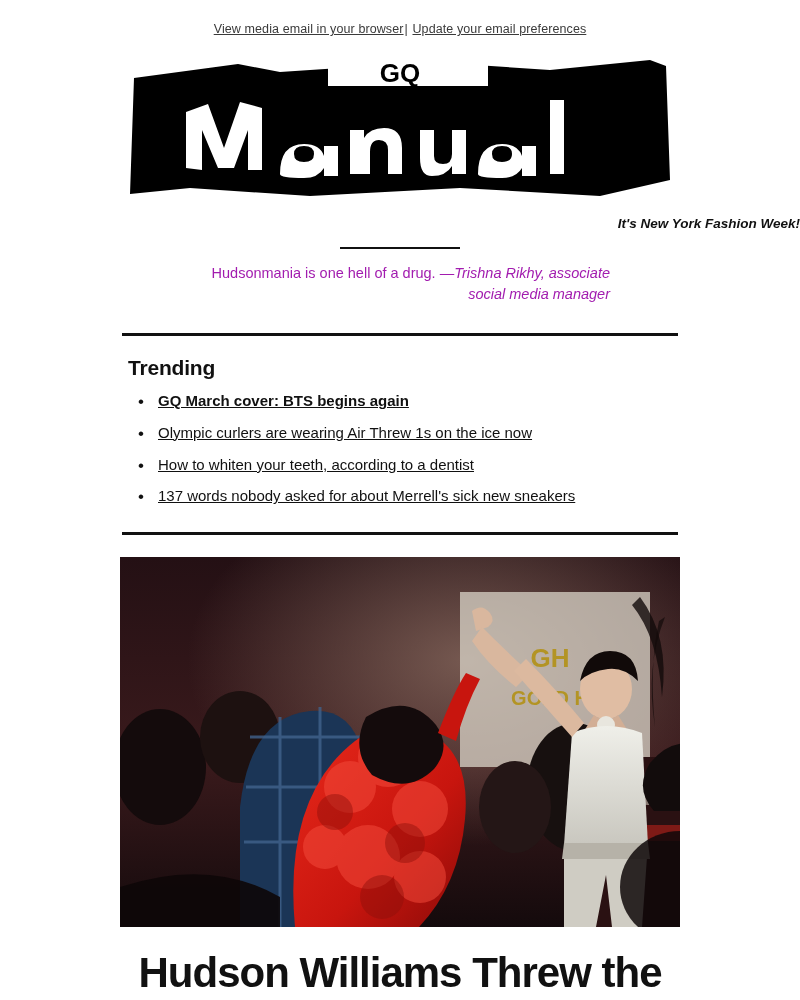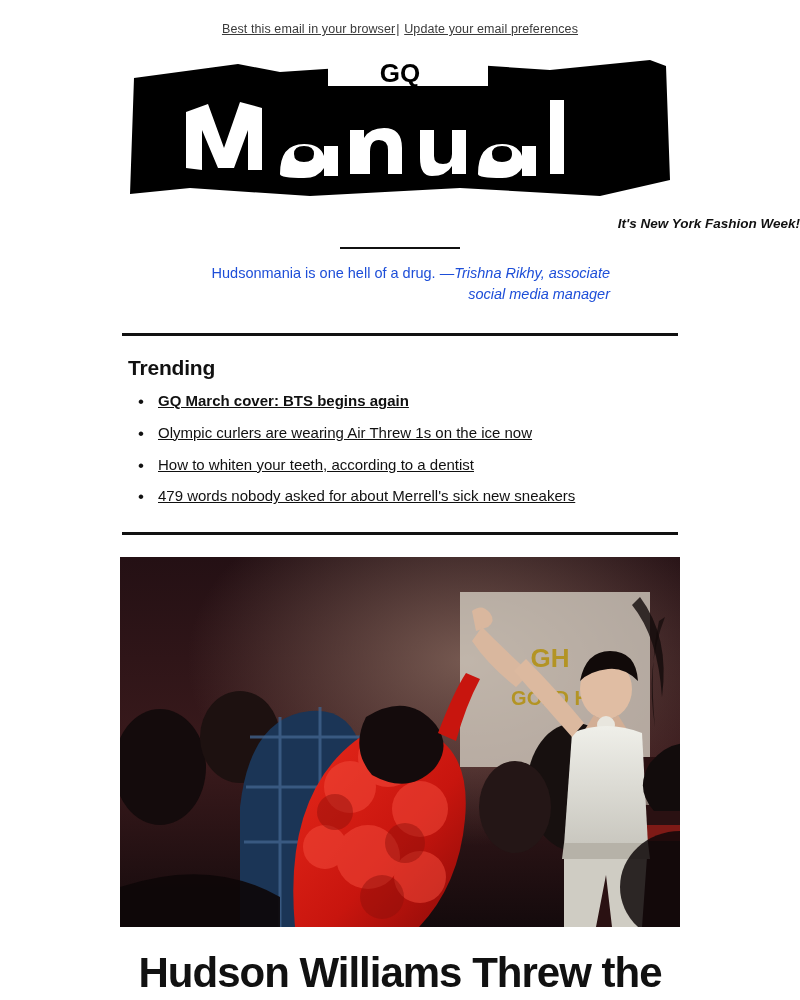--- a/index.html
+++ b/index.html
@@ -61,21 +61,21 @@
   }
   .rule-short {
     width: 120px;
     height: 2px;
     background: #111;
     margin: 16px auto 14px auto;
   }
   .intro-quote {
     font-size: 14.5px;
     line-height: 1.45;
-    color: #1d4ed8;
+    color: #a21caf;
     width: 420px;
     margin: 0 auto;
   }
   .intro-quote em {
     font-style: italic;
   }
   
   .content {
     width: 556px;
     margin: 0 auto;
@@ -144,21 +144,21 @@
     letter-spacing: -1px;
     color: #111;
   }
 </style>
 </head>
 <body>
 
 <div class="email-wrap">
 
   <div class="preheader">
-    <a href="#">Best this email in your browser</a><span class="sep">|</span> <a href="#">Update your email preferences</a>
+    <a href="#">View media email in your browser</a><span class="sep">|</span> <a href="#">Update your email preferences</a>
   </div>
 
   <div class="masthead">
     <svg class="mast-svg" viewBox="0 0 540 136" xmlns="http://www.w3.org/2000/svg" aria-hidden="true">
 
       <path d="M4 18 L108 4 L150 12 L300 2 L420 10 L520 0 L536 6 L540 120 L470 136 L330 128 L180 136 L60 128 L0 134 Z" fill="#000000"></path>
 
       <g fill="#ffffff">
 
         <path d="M56 112 L56 56 L78 48 L94 92 L110 46 L132 52 L132 114 L118 114 L118 74 L104 112 L88 112 L72 74 L72 114 Z" transform="translate(0,-4)"></path>
@@ -184,21 +184,21 @@
     </div>
   </div>
 
   <div class="content">
     <div class="rule-thick-top"></div>
     <div class="trending-title">Trending</div>
     <ul class="trending-list">
       <li class="bold"><a href="#">GQ March cover: BTS begins again</a></li>
       <li><a href="#">Olympic curlers are wearing Air Threw 1s on the ice now</a></li>
       <li><a href="#">How to whiten your teeth, according to a dentist</a></li>
-      <li><a href="#">479 words nobody asked for about Merrell's sick new sneakers</a></li>
+      <li><a href="#">137 words nobody asked for about Merrell's sick new sneakers</a></li>
     </ul>
     <div class="rule-thick-bottom"></div>
   </div>
 
   <div class="hero">
     <svg viewBox="0 0 560 370" xmlns="http://www.w3.org/2000/svg" aria-hidden="true">
       <defs>
         <linearGradient id="bg" x1="0" y1="0" x2="0" y2="1">
           <stop offset="0%" stop-color="#241014"></stop>
           <stop offset="55%" stop-color="#3a1a1c"></stop>

